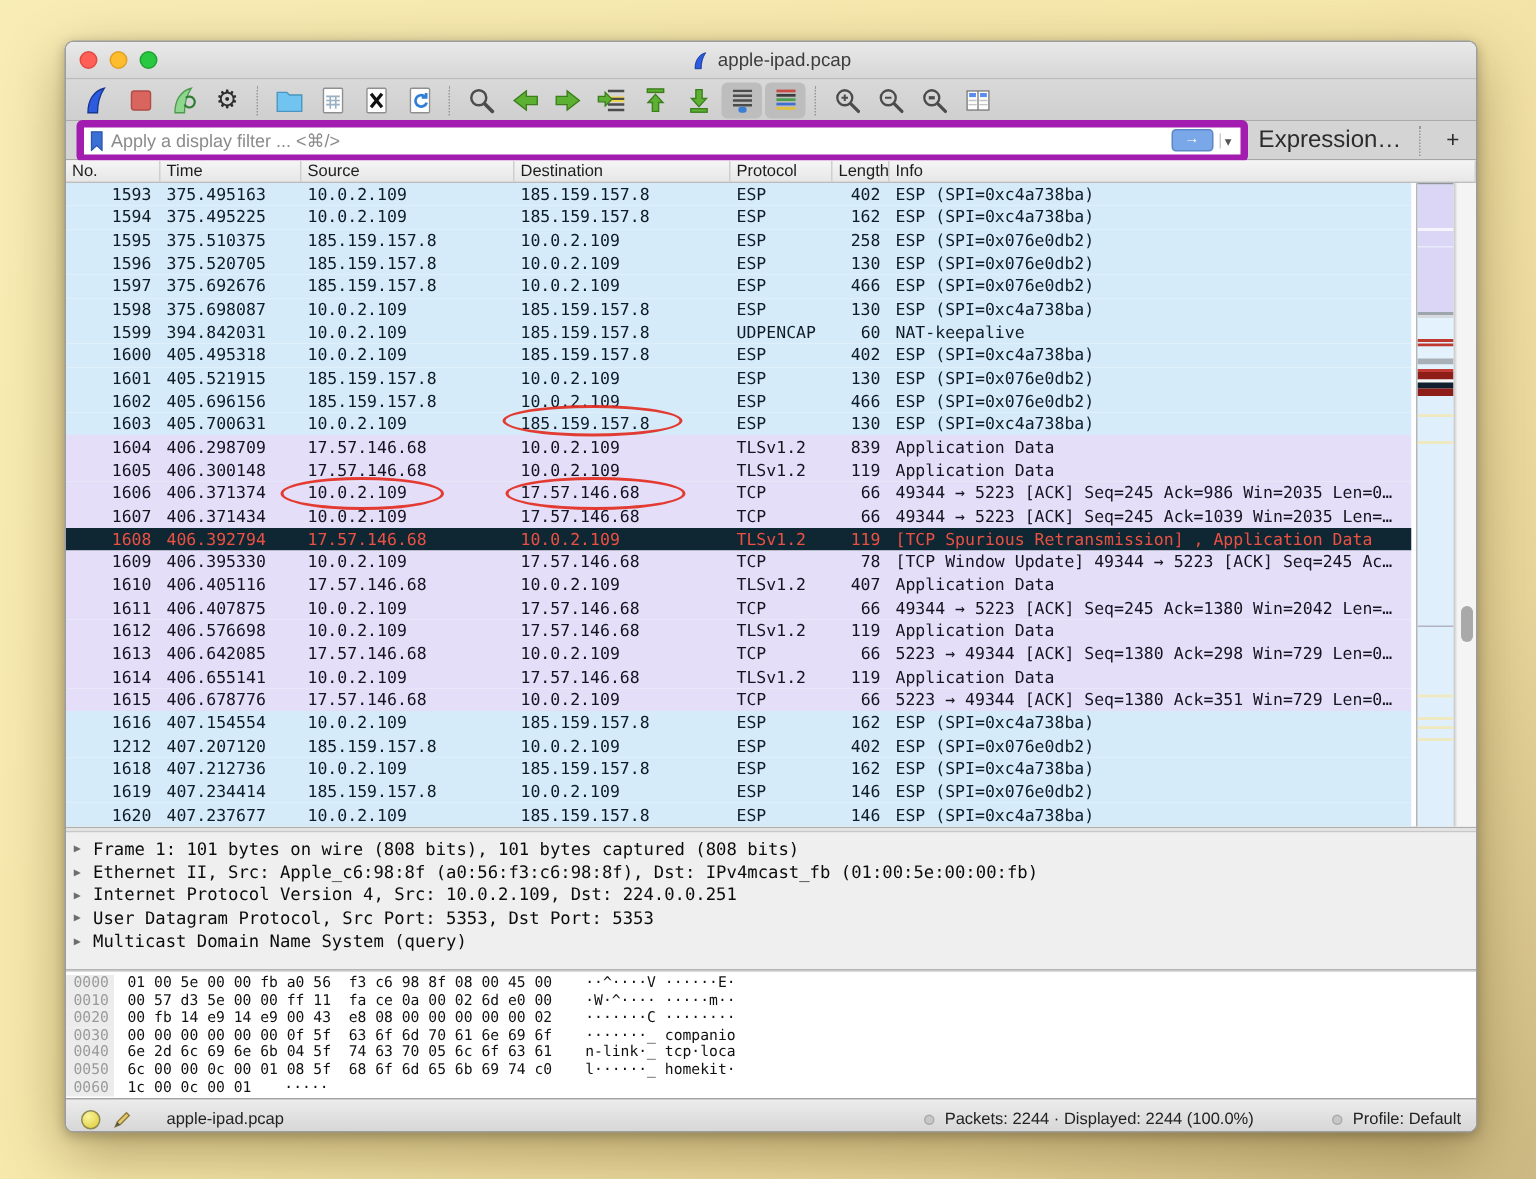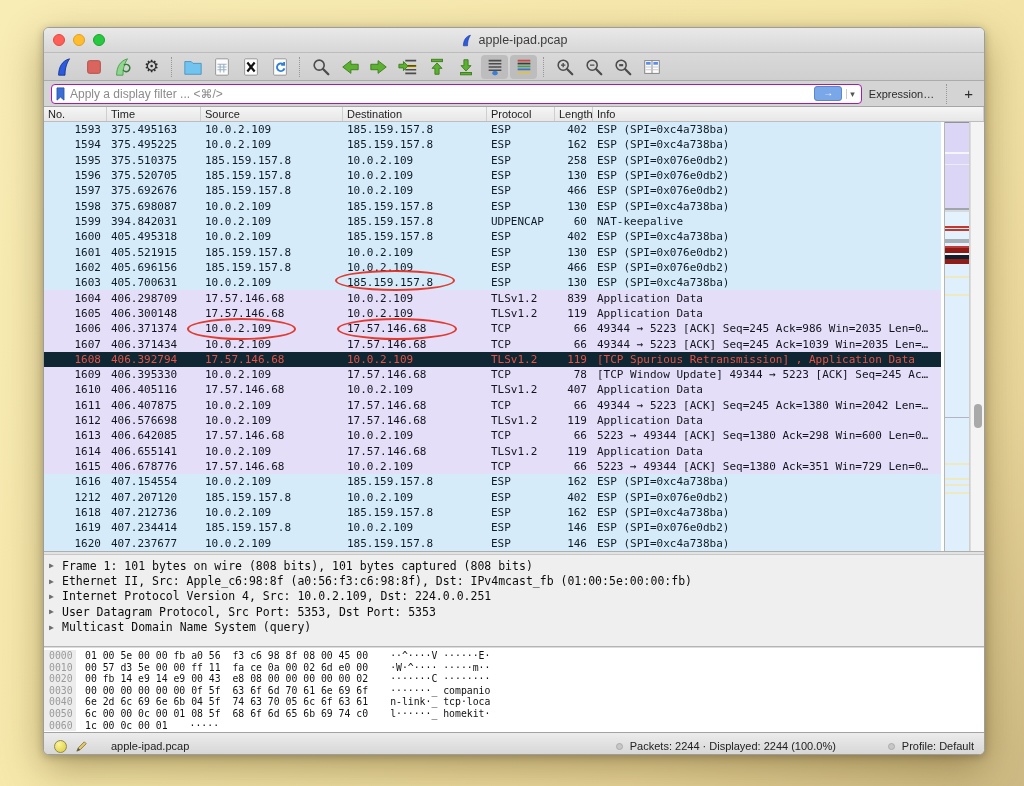--- a/index.html
+++ b/index.html
@@ -23,27 +23,27 @@
   .toolbar{height:27px;background:linear-gradient(#d9d9d9,#cfcfcf);
     border-bottom:1px solid #ababab;display:flex;align-items:center;padding:0 6px;}
   .tbtn{width:27px;height:24px;display:flex;align-items:center;justify-content:center;
     background:transparent;border:none;padding:0;margin:0 1px;}
   .tbtn.pressed{background:#bdbdbd;border-radius:4px;}
   .sep{width:1px;height:20px;border-left:1px dotted #979797;margin:0 5px;}
   .gearglyph{font-size:17px;line-height:17px;color:#2d2d2d;}
   
   .filterbar{height:25px;background:#d4d4d4;border-bottom:1px solid #a6a6a6;
     display:flex;align-items:center;padding:0 7px;gap:7px;}
-  .filterfield{flex:1;height:18px;background:#fff;border:1px solid #a21caf;border-radius:4px;
+  .filterfield{flex:1;height:18px;background:#fff;border:5px solid #a21caf;border-radius:4px;
     display:flex;align-items:center;padding:0 3px;gap:4px;}
   .ph{flex:1;font-size:12px;color:#8b8b8b;white-space:nowrap;overflow:hidden;}
   .applybtn{width:26px;height:13px;background:#7aa7e8;border:1px solid #5c86c6;border-radius:3px;
     color:#fff;font-size:10px;line-height:11px;text-align:center;font-weight:bold;}
   .caret{font-size:9px;color:#555;padding:0 3px;border-left:1px solid #ccc;}
-  .exprlabel{font-size:11px;color:#2c2c2c;}
+  .exprlabel{font-size:16px;color:#2c2c2c;}
   .plusbtn{font-size:15px;color:#2c2c2c;padding:0 4px;}
   
   .packetarea{position:relative;height:444px;background:#fff;}
   .phead{height:15px;display:flex;background:linear-gradient(#f5f5f5,#e7e7e7);
     border-bottom:1px solid #bdbdbd;font-size:11px;color:#1d1d1d;box-sizing:border-box;justify-content:center;}
   .hcell{padding-left:4px;border-right:1px solid #cfcfcf;white-space:nowrap;overflow:hidden;
     box-sizing:border-box;line-height:14px;}
   .plist{position:absolute;left:0;top:15px;width:897px;height:429px;overflow:hidden;
     font-family:"DejaVu Sans Mono",monospace;font-size:11px;}
   .prow{display:flex;height:15.32px;align-items:center;white-space:nowrap;}
@@ -448,21 +448,21 @@
             <div class="pcell c5">119</div>
             <div class="pcell c6">Application Data</div>
           </div>
           <div class="prow r-tls">
             <div class="pcell c0">1613</div>
             <div class="pcell c1">406.642085</div>
             <div class="pcell c2">17.57.146.68</div>
             <div class="pcell c3">10.0.2.109</div>
             <div class="pcell c4">TCP</div>
             <div class="pcell c5">66</div>
-            <div class="pcell c6">5223 → 49344 [ACK] Seq=1380 Ack=298 Win=600 Len=0…</div>
+            <div class="pcell c6">5223 → 49344 [ACK] Seq=1380 Ack=298 Win=729 Len=0…</div>
           </div>
           <div class="prow r-tls">
             <div class="pcell c0">1614</div>
             <div class="pcell c1">406.655141</div>
             <div class="pcell c2">10.0.2.109</div>
             <div class="pcell c3">17.57.146.68</div>
             <div class="pcell c4">TLSv1.2</div>
             <div class="pcell c5">119</div>
             <div class="pcell c6">Application Data</div>
           </div>

